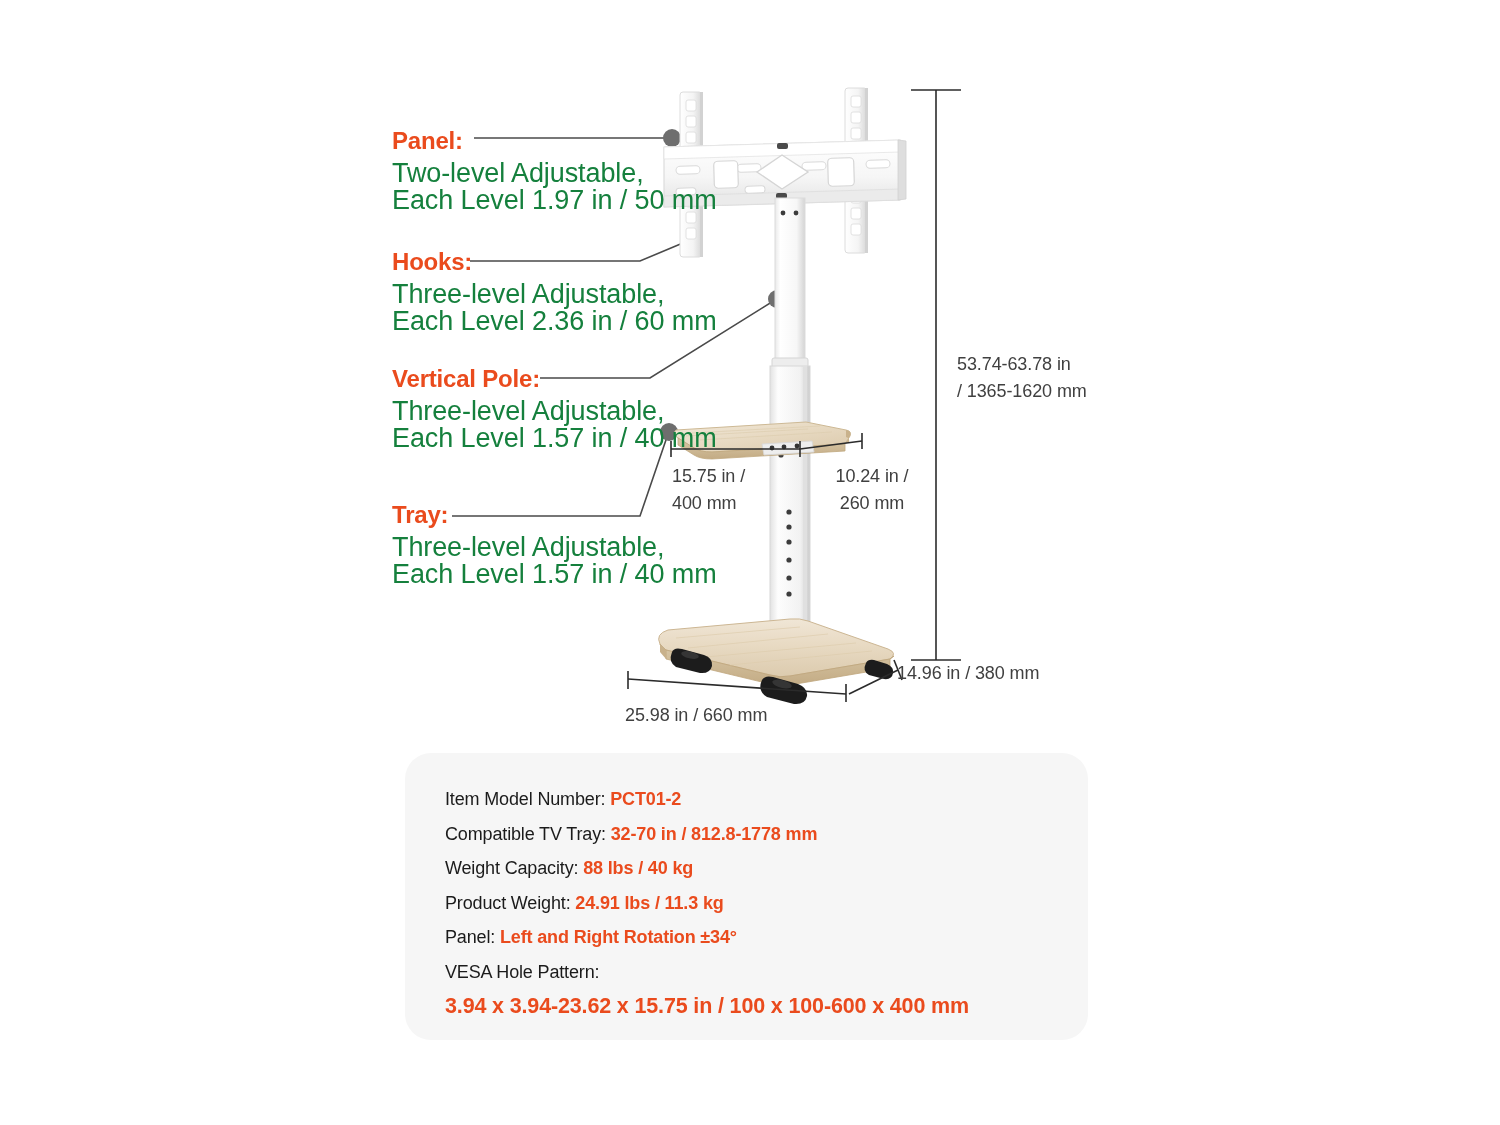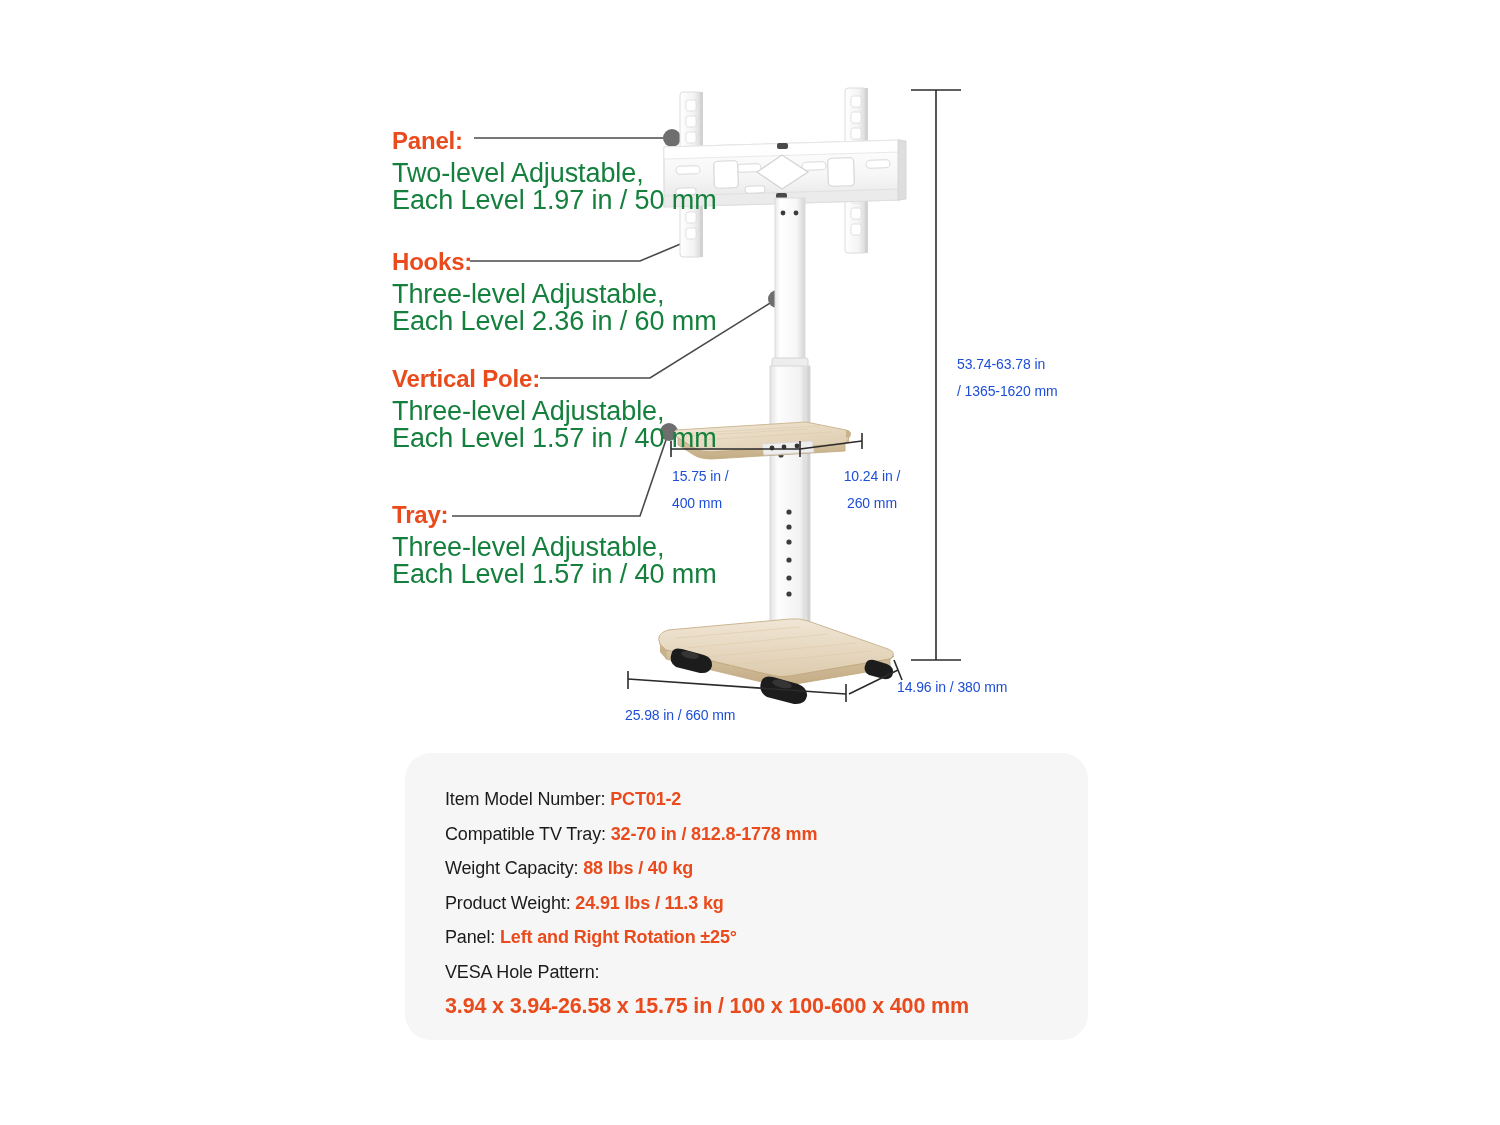--- a/index.html
+++ b/index.html
@@ -49,32 +49,32 @@
   }
 
   #callout-panel   { left: 392px; top: 126px; }
   #callout-hooks   { left: 392px; top: 247px; }
   #callout-pole    { left: 392px; top: 364px; }
   #callout-tray    { left: 392px; top: 500px; }
 
   
   .dim {
     position: absolute;
-    color: #1d4ed8;
-    font-size: 14px;
+    color: #404040;
+    font-size: 18px;
     line-height: 27px;
     letter-spacing: -0.1px;
     white-space: nowrap;
   }
 
   #dim-height   { left: 957px; top: 351px; }
   #dim-tray-w   { left: 672px; top: 463px; width: 120px; text-align: left; }
   #dim-tray-d   { left: 812px; top: 463px; width: 120px; text-align: center; }
   #dim-base-w   { left: 625px; top: 702px; }
-  #dim-base-d   { left: 897px; top: 674px; }
+  #dim-base-d   { left: 897px; top: 660px; }
 
   
   #art {
     position: absolute;
     left: 0;
     top: 0;
     width: 1500px;
     height: 1125px;
     pointer-events: none;
   }
@@ -407,21 +407,21 @@
     <div class="spec-row">
       <span class="spec-label">Compatible TV Tray: </span><span class="spec-value">32-70 in / 812.8-1778 mm</span>
     </div>
     <div class="spec-row">
       <span class="spec-label">Weight Capacity: </span><span class="spec-value">88 lbs / 40 kg</span>
     </div>
     <div class="spec-row">
       <span class="spec-label">Product Weight: </span><span class="spec-value">24.91 lbs / 11.3 kg</span>
     </div>
     <div class="spec-row">
-      <span class="spec-label">Panel: </span><span class="spec-value">Left and Right Rotation ±25°</span>
+      <span class="spec-label">Panel: </span><span class="spec-value">Left and Right Rotation ±34°</span>
     </div>
     <div class="spec-row">
       <span class="spec-label">VESA Hole Pattern:</span>
     </div>
-    <div class="spec-value-block">3.94 x 3.94-26.58 x 15.75 in / 100 x 100-600 x 400 mm</div>
+    <div class="spec-value-block">3.94 x 3.94-23.62 x 15.75 in / 100 x 100-600 x 400 mm</div>
   </div>
 
 </div>
 
 </body></html>

